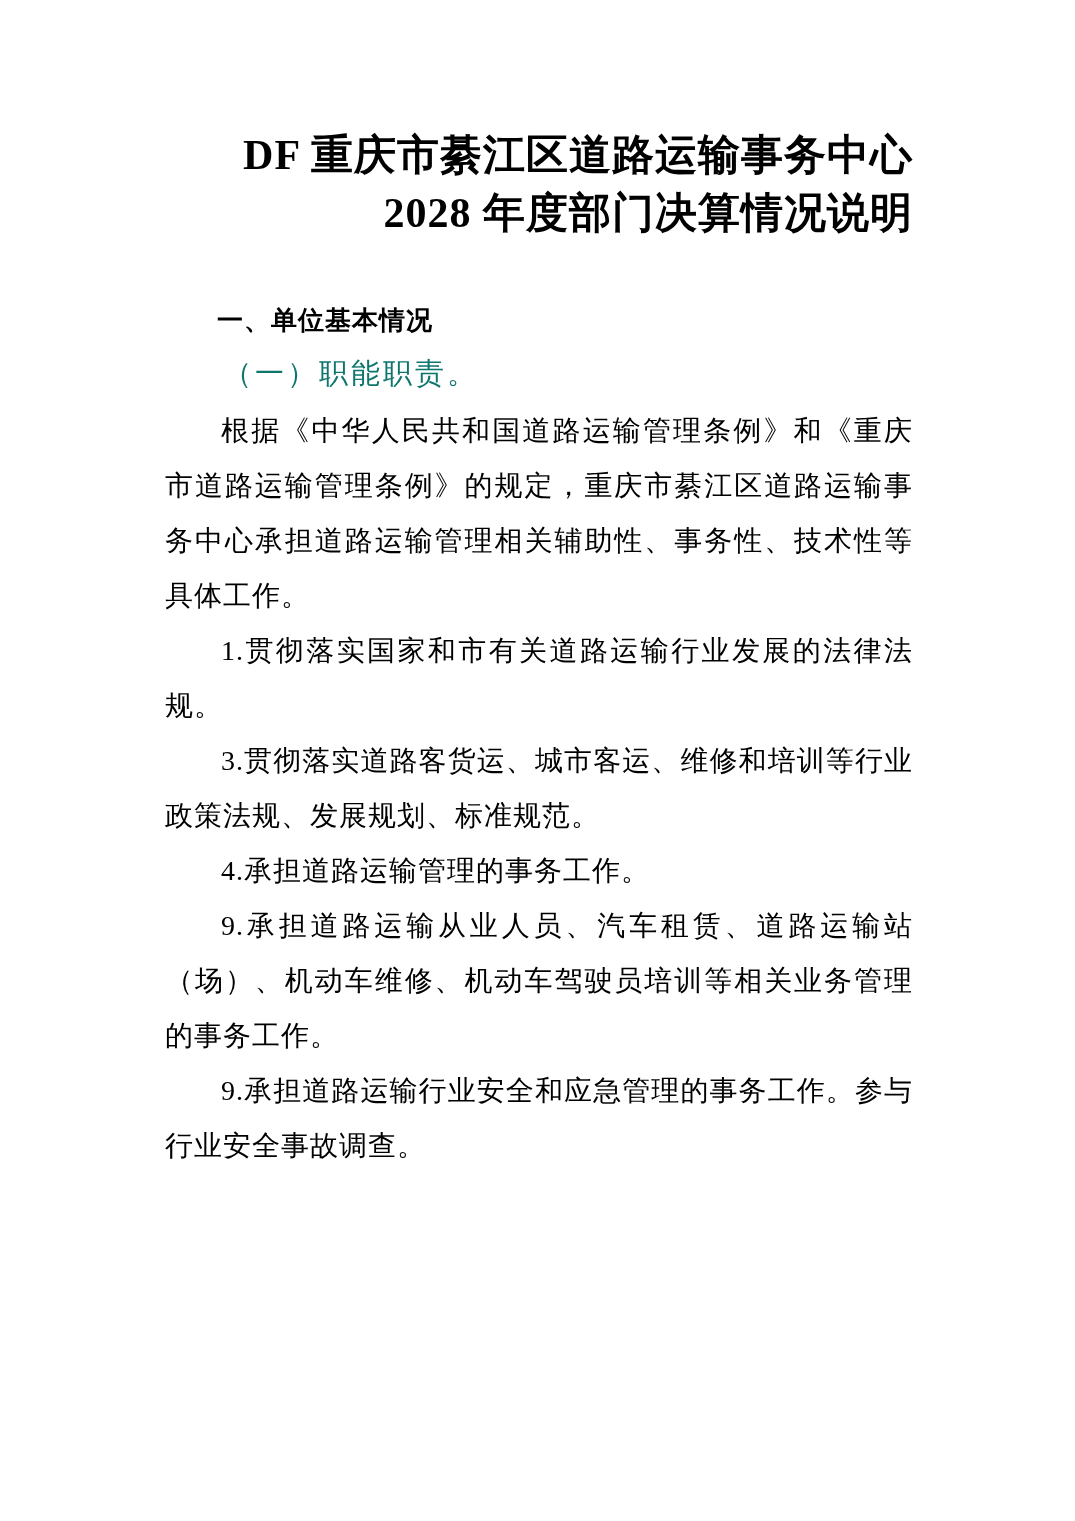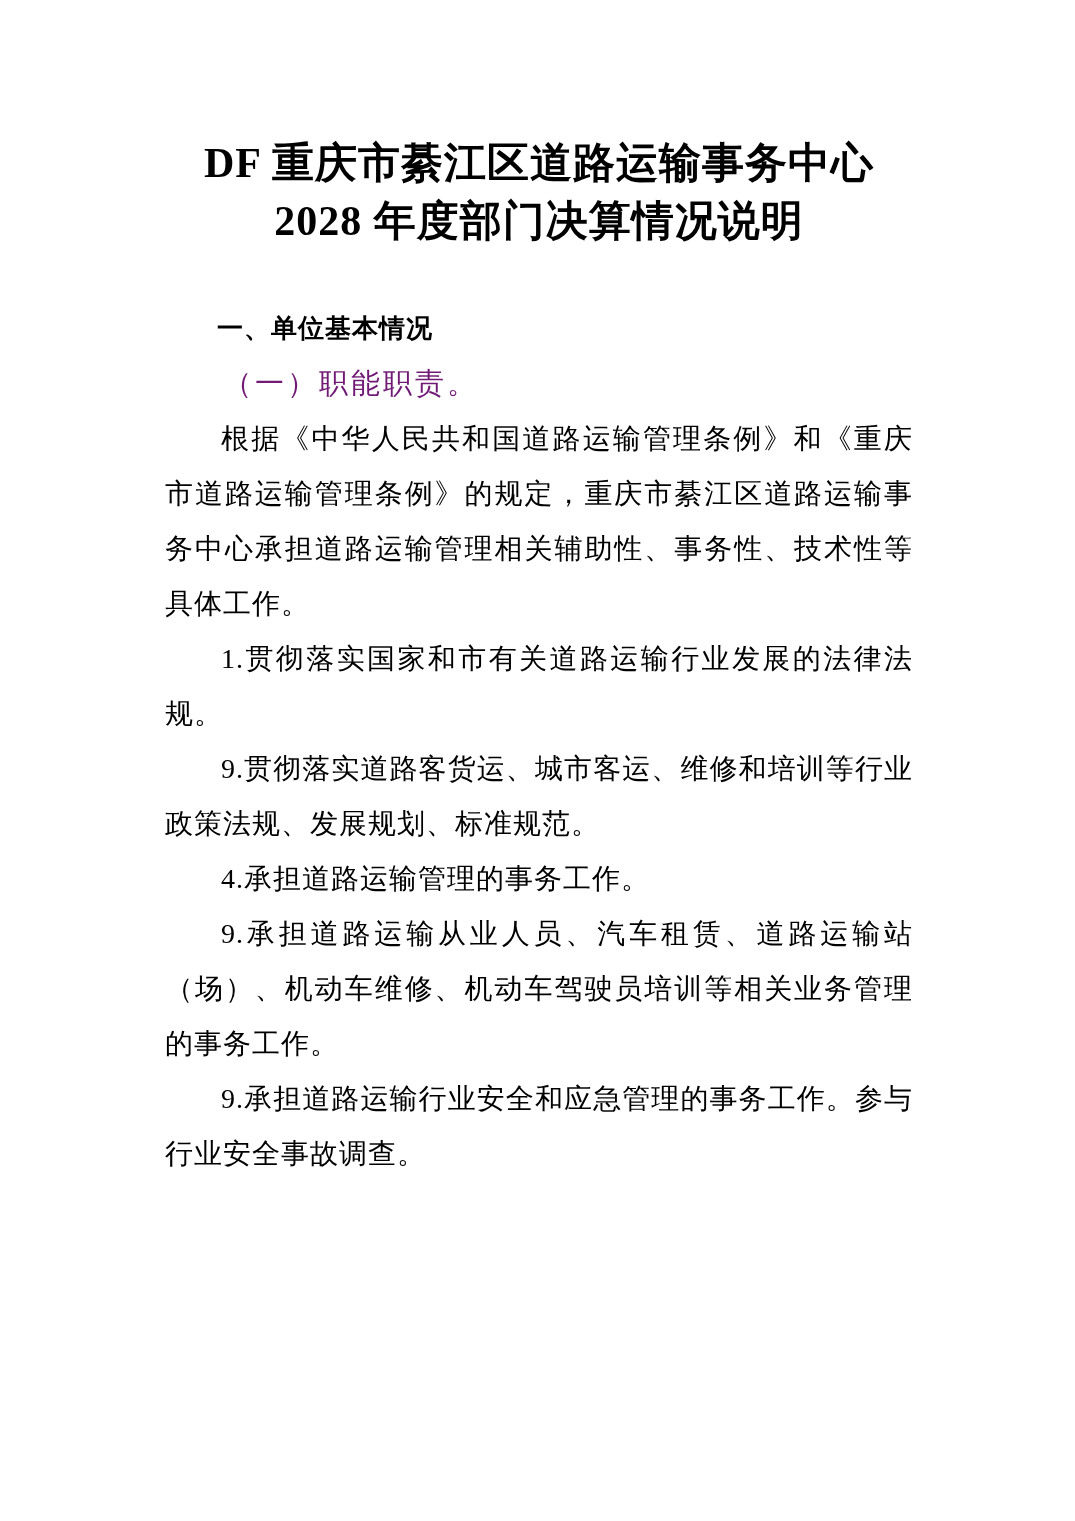--- a/index.html
+++ b/index.html
@@ -12,26 +12,26 @@
     width: 1075px;
     height: 1521px;
     margin: 0 auto;
     background: #ffffff;
     color: #000000;
     box-sizing: border-box;
     padding: 126px 162px 0 165px;
     overflow: hidden;
   }
   .doc-title {
-    margin: 8px;
+    margin: 0;
     font-family: "Liberation Serif", "DejaVu Serif", serif;
     font-weight: 700;
     font-size: 42px;
     line-height: 58px;
-    text-align: center;
+    text-align: right;
     letter-spacing: 1px;
     color: #000000;
   }
   .doc-title .title-line {
     display: block;
   }
   .doc-body {
     margin-top: 50px;
   }
   .section-heading {
@@ -39,27 +39,27 @@
     font-family: "Liberation Sans", "DejaVu Sans", sans-serif;
     font-weight: 700;
     font-size: 26px;
     line-height: 56px;
     text-indent: 2em;
     letter-spacing: 1px;
     color: #000000;
   }
   .subsection-heading {
     margin: 0;
-    font-family: Liberation Serif, serif;
+    font-family: Liberation Mono, monospace;
     font-weight: 400;
     font-size: 29px;
     line-height: 55px;
     text-indent: 2em;
     letter-spacing: 3px;
-    color: #701a75;
+    color: #0f766e;
   }
   .para {
     margin: 0;
     font-family: "Liberation Serif", "DejaVu Serif", serif;
     font-weight: 400;
     font-size: 28px;
     line-height: 55px;
     text-indent: 2em;
     text-align: justify;
     text-justify: inter-ideograph;
@@ -81,21 +81,21 @@
   <div class="doc-body">
 
     <h2 class="section-heading">一、单位基本情况</h2>
 
     <h3 class="subsection-heading">（一）职能职责。</h3>
 
     <p class="para">根据《中华人民共和国道路运输管理条例》和《重庆市道路运输管理条例》的规定，重庆市綦江区道路运输事务中心承担道路运输管理相关辅助性、事务性、技术性等具体工作。</p>
 
     <p class="para">1.贯彻落实国家和市有关道路运输行业发展的法律法规。</p>
 
-    <p class="para">9.贯彻落实道路客货运、城市客运、维修和培训等行业政策法规、发展规划、标准规范。</p>
+    <p class="para">3.贯彻落实道路客货运、城市客运、维修和培训等行业政策法规、发展规划、标准规范。</p>
 
     <p class="para">4.承担道路运输管理的事务工作。</p>
 
     <p class="para">9.承担道路运输从业人员、汽车租赁、道路运输站（场）、机动车维修、机动车驾驶员培训等相关业务管理的事务工作。</p>
 
     <p class="para">9.承担道路运输行业安全和应急管理的事务工作。参与行业安全事故调查。</p>
 
 
 
   </div>

